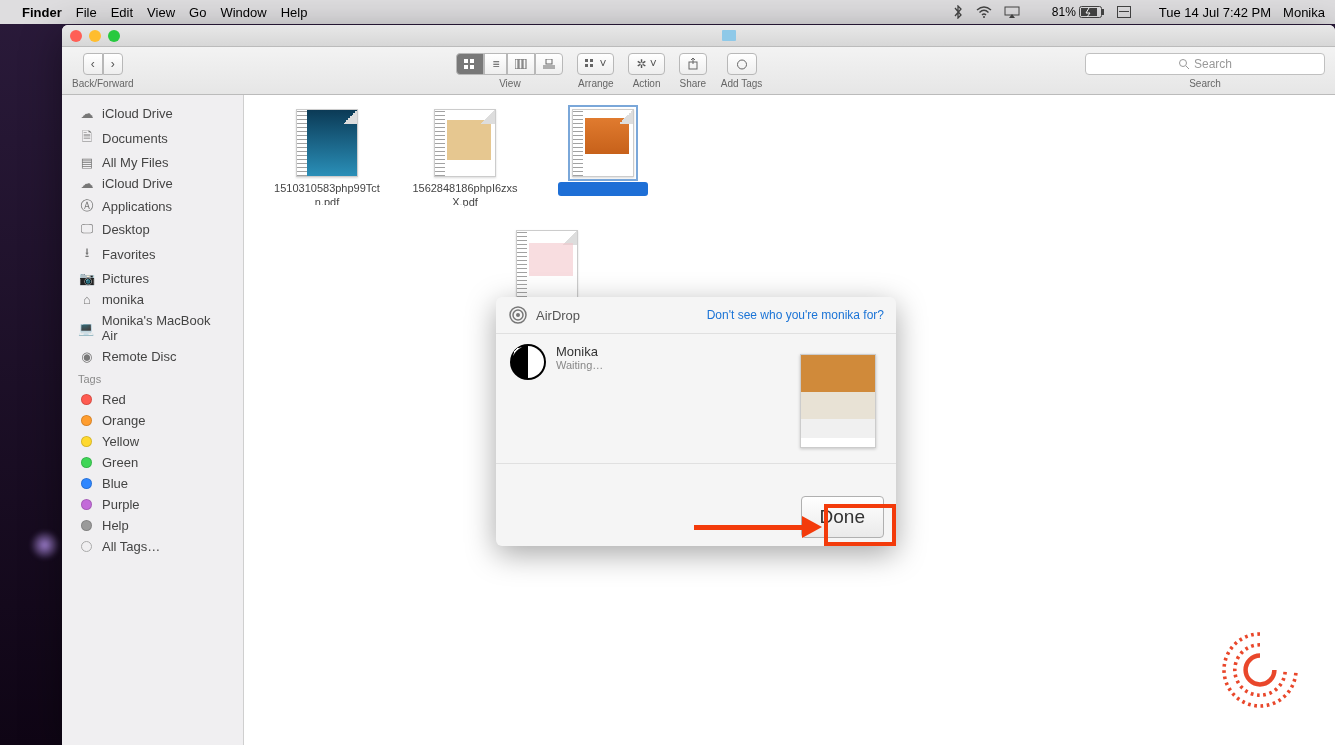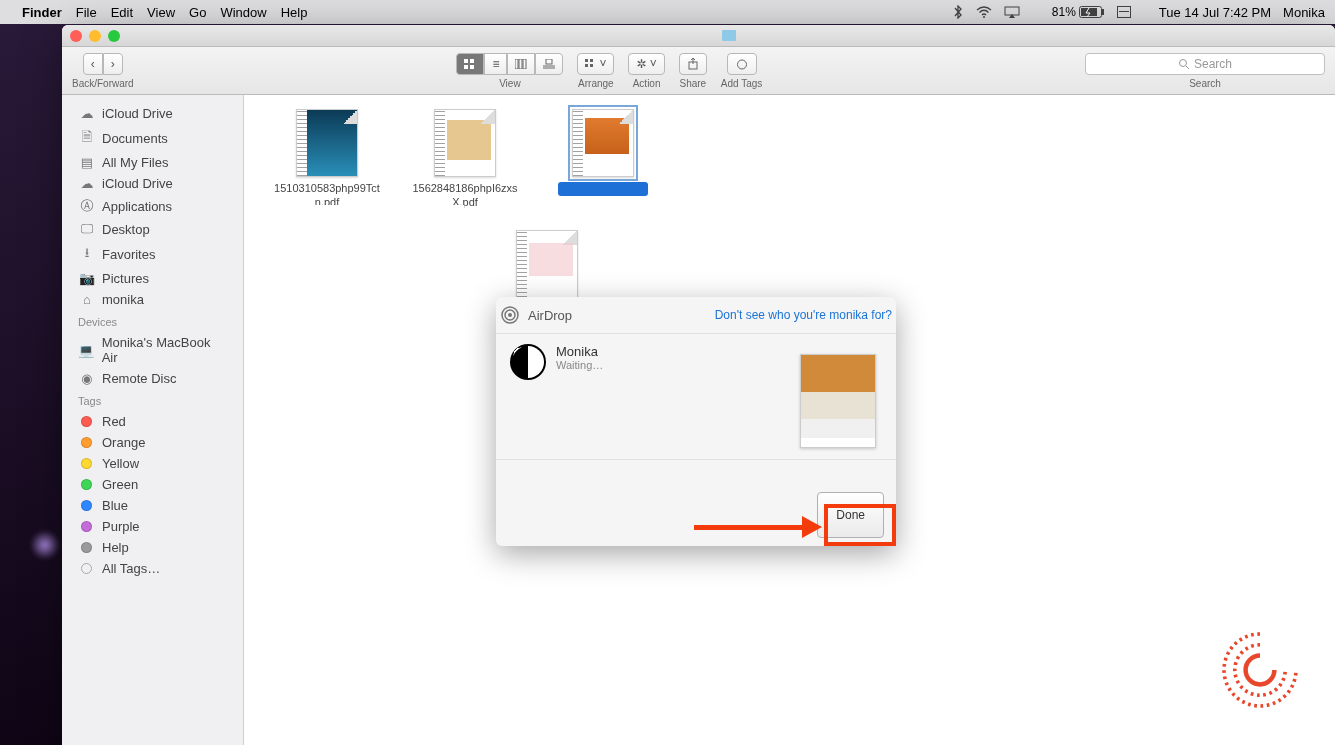--- a/index.html
+++ b/index.html
@@ -60,37 +60,37 @@
 .thumb.pink .inner { background: #f4c6cc; height: 50%; margin: 12px 4px 0 12px; opacity: 0.6; }
 .fname { font-size: 11px; color: #444; text-align: center; margin-top: 5px; line-height: 1.25; word-break: break-all; max-width: 108px; }
 .file.selected .fname { background: #1e6fd6; color: #fff; border-radius: 3px; padding: 1px 3px; }
 .file.selected .thumb { outline: 2px solid #7aa7d9; outline-offset: 2px; }
 
 
 .white-patch { position: absolute; background: #fff; }
 
 
 .popover { position: absolute; left: 496px; top: 297px; width: 400px; height: 249px; background: #f5f5f5; border-radius: 6px; box-shadow: 0 8px 30px rgba(0,0,0,0.35); display: flex; flex-direction: column; }
-.pop-head { display: flex; align-items: center; padding: 8px 4px; border-bottom: 1px solid #e0e0e0; }
+.pop-head { display: flex; align-items: center; padding: 8px 12px; border-bottom: 1px solid #e0e0e0; }
 .pop-head .airdrop-icon { width: 20px; height: 20px; margin-right: 8px; color: #666; }
 .pop-head .title { font-size: 13px; color: #555; }
 .pop-head .link { margin-left: auto; font-size: 12px; color: #1b74d6; cursor: pointer; }
 .pop-body { flex: 1; display: flex; padding: 10px 14px; position: relative; }
 .recip { display: flex; }
 .recip .avatar { width: 36px; height: 36px; border-radius: 50%; background: radial-gradient(circle at 30% 30%, #fff 20%, #000 21%, #000 100%); position: relative; }
 .recip .avatar::after { content:''; position:absolute; inset: 2px; border-radius:50%; background: conic-gradient(#fff 0deg 180deg, #000 180deg 360deg); }
 .recip .meta { margin-left: 10px; }
 .recip .name { font-size: 13px; color: #333; }
 .recip .status { font-size: 11px; color: #888; }
 .preview { position: absolute; right: 20px; top: 20px; width: 76px; height: 94px; background: #fff; border: 1px solid #ccc; box-shadow: 0 1px 3px rgba(0,0,0,0.2); }
 .preview .inner-top { height: 40%; background: #d08a3a; }
 .preview .inner-mid { height: 30%; background: #e8e2d5; }
 .preview .inner-bot { height: 20%; background: #f0f0f0; }
 .pop-foot { border-top: 1px solid #e0e0e0; padding: 8px 12px; display: flex; justify-content: flex-end; position: relative; }
-.done-btn { background: linear-gradient(#fff,#eaeaea); border: 1px solid #b0b0b0; border-radius: 4px; padding: 15px 18px; font-size: 12px; color: #333; margin-top: 24px; }
+.done-btn { background: linear-gradient(#fff,#eaeaea); border: 1px solid #b0b0b0; border-radius: 4px; padding: 9px 18px; font-size: 19px; color: #333; margin-top: 24px; }
 
 
 .annot-box { position: absolute; left: 824px; top: 504px; width: 72px; height: 42px; border: 4px solid #f33b0b; }
 .annot-arrow { position: absolute; left: 694px; top: 519px; width: 128px; height: 16px; }
 .annot-arrow .shaft { position: absolute; top: 6px; left: 0; width: 110px; height: 5px; background: #f33b0b; }
 .annot-arrow .head { position: absolute; right: 0; top: -3px; width: 0; height: 0; border-left: 20px solid #f33b0b; border-top: 11px solid transparent; border-bottom: 11px solid transparent; }
 
 
 .brand-logo { position: absolute; right: 30px; bottom: 30px; width: 90px; height: 90px; }
 .brand-logo svg { width: 100%; height: 100%; }
@@ -276,21 +276,20 @@
         </div>
       <div class="sb-row">
           <span class="sb-icon">📷</span>
           <span>Pictures</span>
         </div>
       <div class="sb-row">
           <span class="sb-icon">⌂</span>
           <span>monika</span>
         </div>
 
-      <div class="sb-header">Devices</div>
       <div class="sb-row">
           <span class="sb-icon">💻</span>
           <span>Monika's MacBook Air</span>
         </div>
       <div class="sb-row">
           <span class="sb-icon">◉</span>
           <span>Remote Disc</span>
         </div>
 
       <div class="sb-header">Tags</div>

